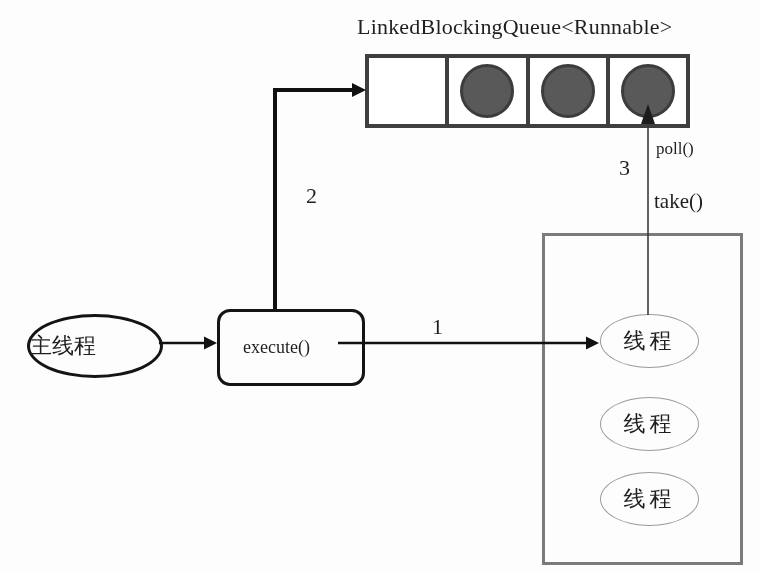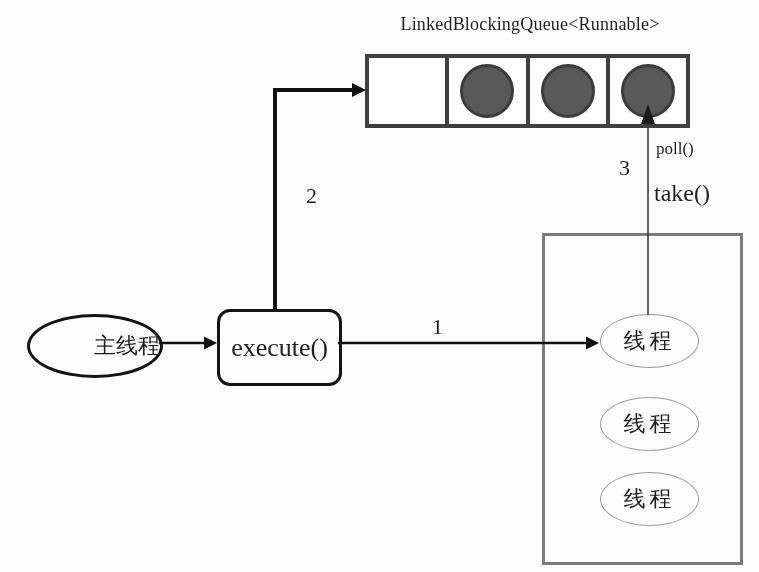--- a/index.html
+++ b/index.html
@@ -15,22 +15,22 @@
   }
   html,body{margin:0;padding:0;}
   body{background:#e8e8e8;font-family:"Liberation Serif","DejaVu Serif",serif;}
   #stage{
     position:relative;width:759px;height:572px;background:var(--bg);
     overflow:hidden;color:var(--text);
   }
   .abs{position:absolute;}
   
   .queue-title{
-    left:357px;top:14px;width:346px;text-align:center;
-    font-size:18px;letter-spacing:0.2px;white-space:nowrap;
+    left:357px;top:14px;width:346px;text-align:left;
+    font-size:22px;letter-spacing:0.2px;white-space:nowrap;
   }
   
   .queue{
     left:365px;top:54px;width:317px;height:66px;
     border:4px solid var(--queue-border);
     display:flex;background:#fff;
   }
   .queue-cell{
     flex:1 1 0;display:flex;align-items:center;justify-content:center;
     border-right:4px solid var(--queue-border);
@@ -38,29 +38,30 @@
   .queue-cell:last-child{border-right:none;}
   .task-circle{
     display:none;width:48px;height:48px;border-radius:50%;
     background:var(--task-fill);border:3px solid var(--task-rim);
   }
   .queue-cell.filled .task-circle{display:block;}
   
   .main-thread{
     left:27px;top:314px;width:130px;height:58px;border-radius:50%;
     border:3px solid #141414;background:var(--bg);
-    display:flex;align-items:center;justify-content:flex-end;
+    display:flex;align-items:center;justify-content:flex-start;
     font-size:22px;
   }
   
   .execute-box{
     left:217px;top:309px;width:119px;height:71px;border-radius:13px;
     border:3px solid #141414;background:var(--bg);
-    display:flex;align-items:center;justify-content:center;
-    font-size:26px;
+    display:flex;align-items:center;justify-content:flex-start;
+    font-size:18px;
+    padding-left:23px;
   }
   
   .core-pool{
     left:542px;top:233px;width:195px;height:326px;
     border:3px solid var(--pool-border);background:transparent;
   }
   .core-pool-label{
     left:542px;top:244px;width:195px;text-align:center;font-size:21px;
   }
   .thread-ellipse{
@@ -71,21 +72,21 @@
   }
   .thread-1{left:600px;top:314px;}
   .thread-2{left:600px;top:397px;}
   .thread-3{left:600px;top:472px;}
   
   .lbl{font-size:22px;white-space:nowrap;}
   .lbl-step2{left:306px;top:183px;}
   .lbl-step1{left:432px;top:314px;}
   .lbl-step3{left:619px;top:155px;}
   .lbl-poll{left:656px;top:139px;font-size:17px;}
-  .lbl-take{left:654px;top:180px;font-size:24px;}
+  .lbl-take{left:654px;top:189px;font-size:21px;}
   
   #connectors{position:absolute;left:0;top:0;width:759px;height:572px;pointer-events:none;}
   .stroke-heavy{stroke:var(--line);stroke-width:4;fill:none;}
   .stroke-med{stroke:var(--line);stroke-width:2.6;fill:none;}
   .stroke-thin{stroke:var(--thin-line);stroke-width:1.6;fill:none;}
   .head{fill:var(--line);stroke:none;}
   .head-thin{fill:#1c1c1c;stroke:none;}
 </style>
 </head>
 <body>

